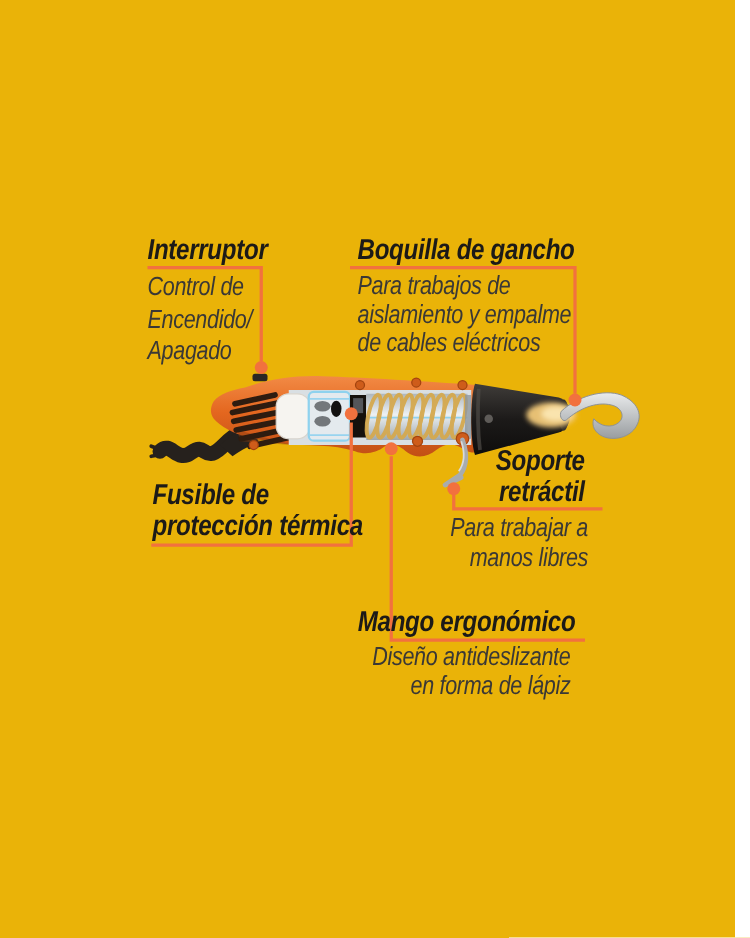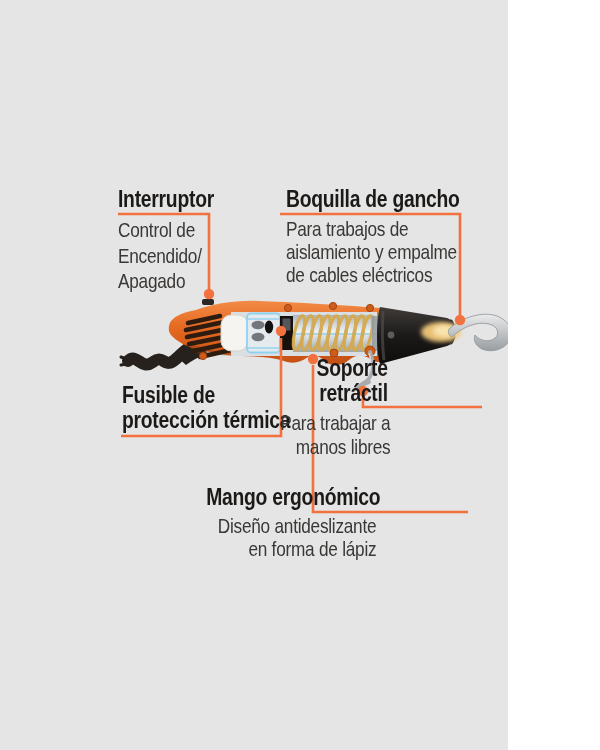--- a/index.html
+++ b/index.html
@@ -1,18 +1,19 @@
 <!DOCTYPE html>
 <html><head>
 <meta charset="utf-8">
 <style>
   html,body{margin:0;padding:0;background:#ffffff;}
   .canvas{
-    position:relative;width:508px;height:750px;background:#e5e5e5;overflow:hidden;
+    position:relative;width:588px;height:750px;background:#eab308;overflow:hidden;
     font-family:"Liberation Sans",sans-serif;
+    font-style:italic;
   }
   .label{position:absolute;white-space:pre-line;letter-spacing:-0.3px;}
   .t{font-weight:bold;font-size:23px;line-height:26px;color:#1C1A18;transform:scaleX(0.84);transform-origin:left top;}
   .d{font-size:21px;line-height:25px;color:#3A3836;transform:scaleX(0.82);transform-origin:left top;}
   .right{text-align:right;transform-origin:right top;}
   #co-interruptor-title{left:118px;top:186px;}
   #co-interruptor-desc{left:118px;top:217px;line-height:25.5px;}
   #co-boquilla-title{left:286px;top:186px;}
   #co-boquilla-desc{left:286px;top:217px;line-height:23px;}
   #co-fusible-title{left:122px;top:383px;line-height:25px;}

